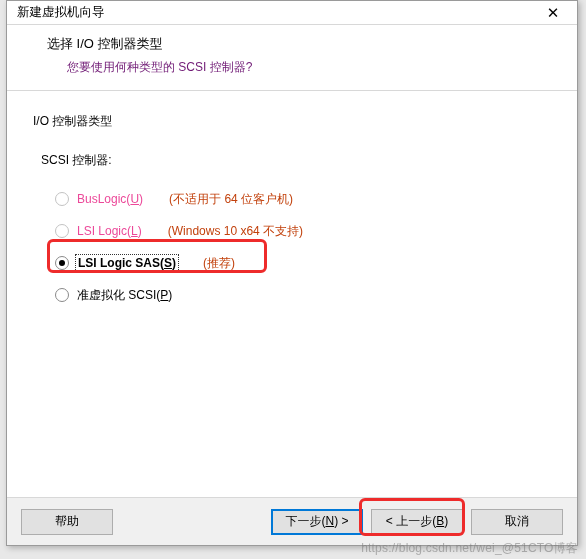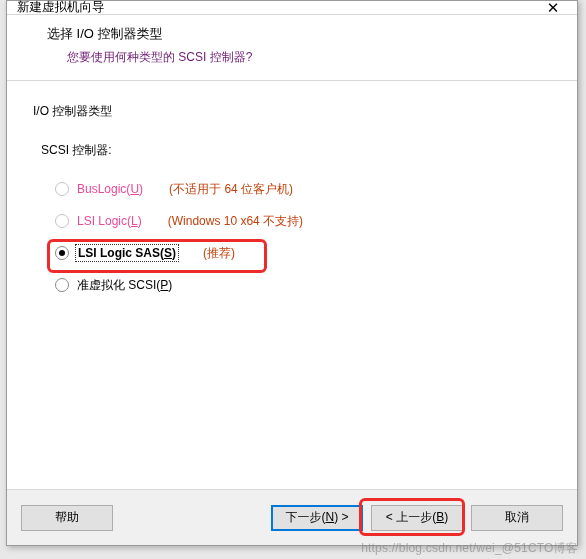--- a/index.html
+++ b/index.html
@@ -24,21 +24,21 @@
     top: 0; left: 6px;
     width: 572px;
     height: 546px;
     background: #ffffff;
     border: 1px solid #9a9a9a;
     box-shadow: 2px 2px 6px rgba(0,0,0,0.25);
     display: flex;
     flex-direction: column;
   }
   .titlebar {
-    height: 14px;
+    height: 24px;
     display: flex;
     align-items: center;
     padding: 0 4px 0 10px;
     border-bottom: 1px solid #d8d8d8;
   }
   .titlebar .title {
     flex: 1;
     font-size: 12.5px;
     color: #000;
   }
@@ -132,21 +132,21 @@
   .red-box.opt {
     top: 238px; left: 40px;
     width: 220px; height: 34px;
   }
   .red-box.btn {
     top: 497px; left: 352px;
     width: 106px; height: 38px;
   }
 
   .footer {
-    height: 56px;
+    height: 48px;
     border-top: 1px solid #d8d8d8;
     background: #f0f0f0;
     display: flex;
     align-items: center;
     padding: 0 14px;
     gap: 8px;
   }
   .footer .spacer { flex: 1; }
   .wbtn {
     min-width: 92px;

